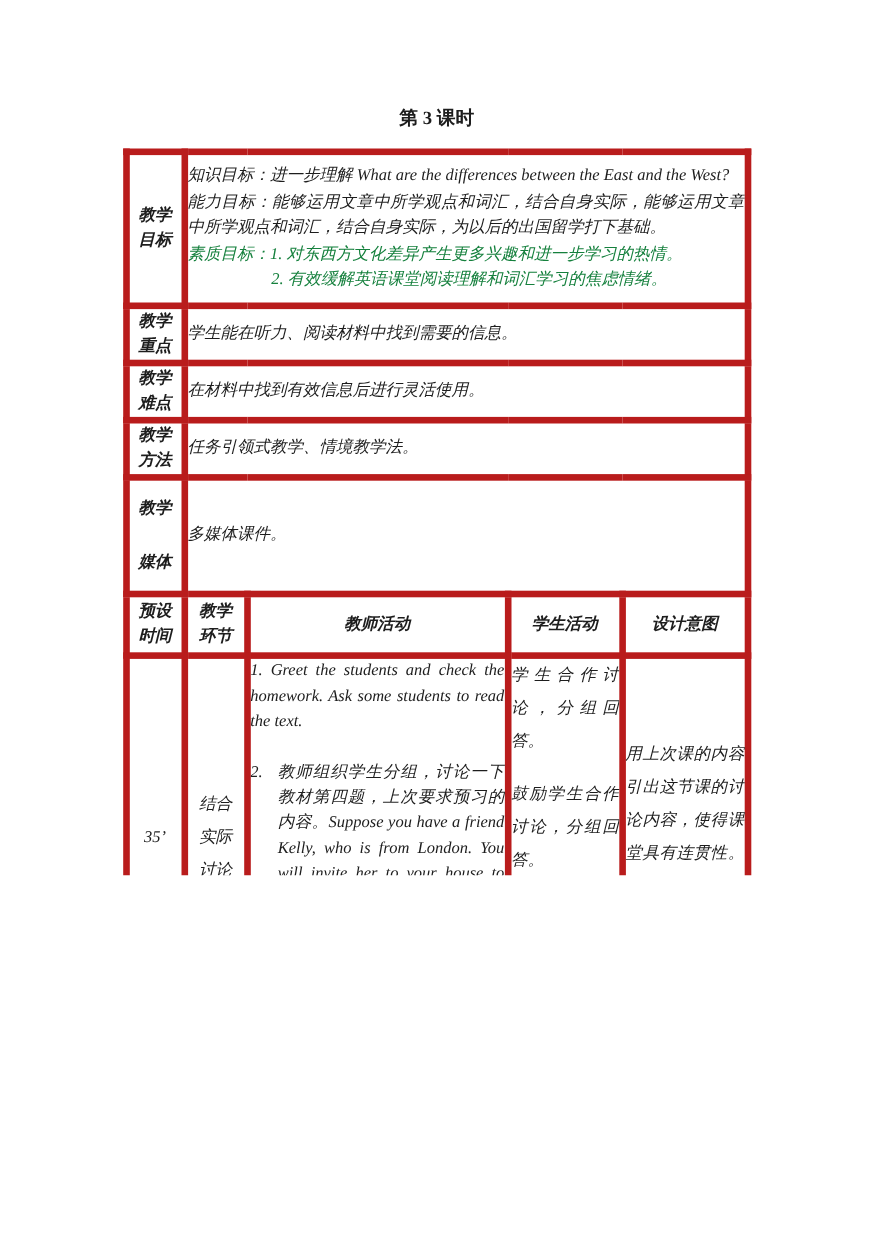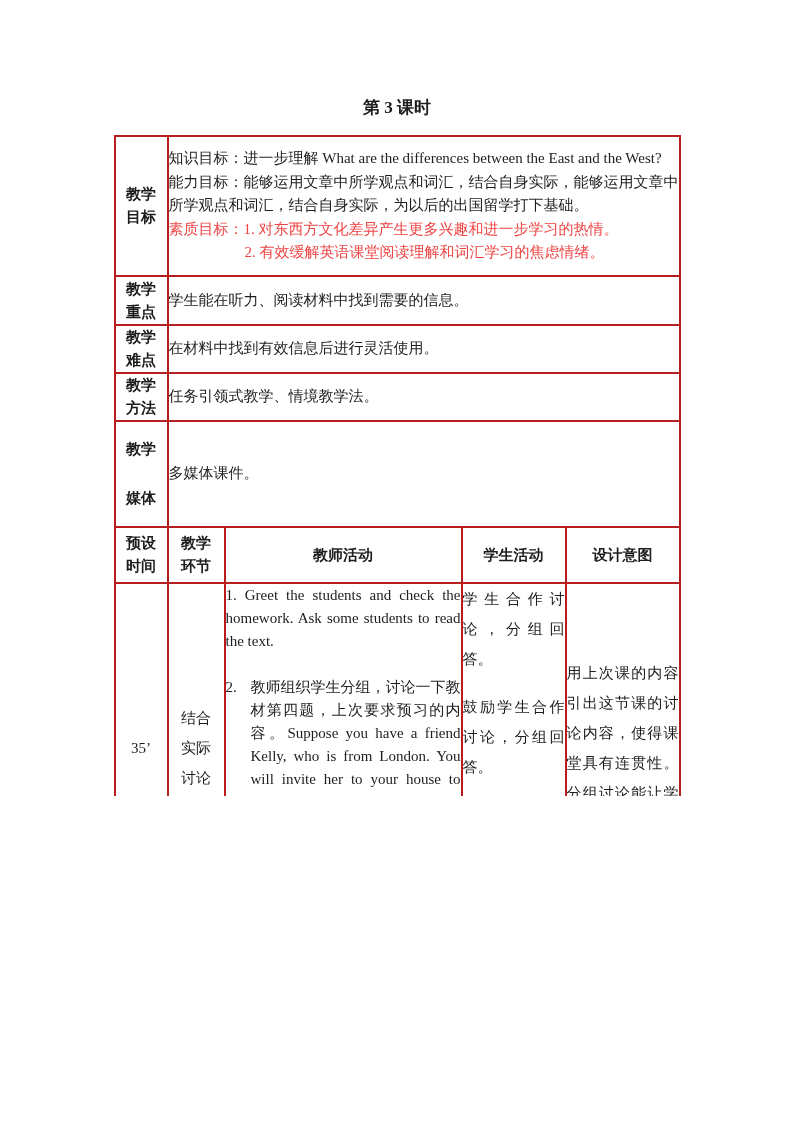--- a/index.html
+++ b/index.html
@@ -21,25 +21,26 @@
     font-weight: 700;
     line-height: 26px;
   }
   table.lesson {
     width: 565px;
     margin: 14px auto 0 auto;
     border-collapse: collapse;
     table-layout: fixed;
   }
   table.lesson td {
-    border: 2px solid #b91c1c;
+    border: 6px solid #b91c1c;
     font-size: 15px;
     color: #1d1d1d;
     padding: 0;
     overflow: hidden;
+    font-style: italic;
   }
   
   tr.r-goals  { height: 140px; }
   tr.r-key    { height: 49px; }
   tr.r-diff   { height: 46px; }
   tr.r-tmeth  { height: 47px; }
   tr.r-lmeth  { height: 47px; }
   tr.r-media  { height: 106px; }
   tr.r-ptitle { height: 62px; }
   tr.r-phead  { height: 56px; }
@@ -54,21 +55,21 @@
   .label-cell .ln { display: block; }
   .label-cell.spread .ln + .ln { margin-top: 26px; }
 
   .content-cell {
     padding: 4px 12px;
     vertical-align: middle;
     line-height: 23.5px;
     text-align: left;
   }
   .goals-cell p { margin: 0; text-align: justify; }
-  .red { color: #ef4444; }
+  .red { color: #15803d; }
   .q2-indent { padding-left: 76px; }
 
   .section-title-cell {
     text-align: center;
     vertical-align: middle;
     font-weight: 700;
     font-size: 15px;
   }
   .head-cell {
     text-align: center;

